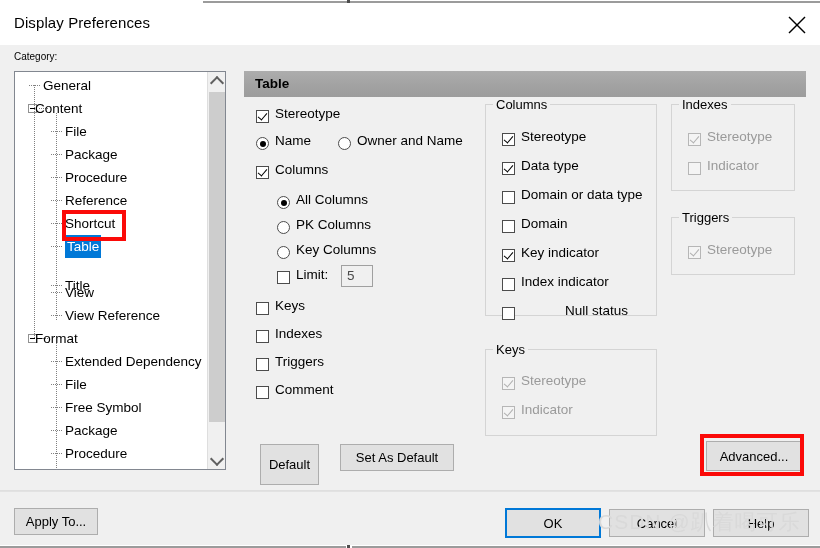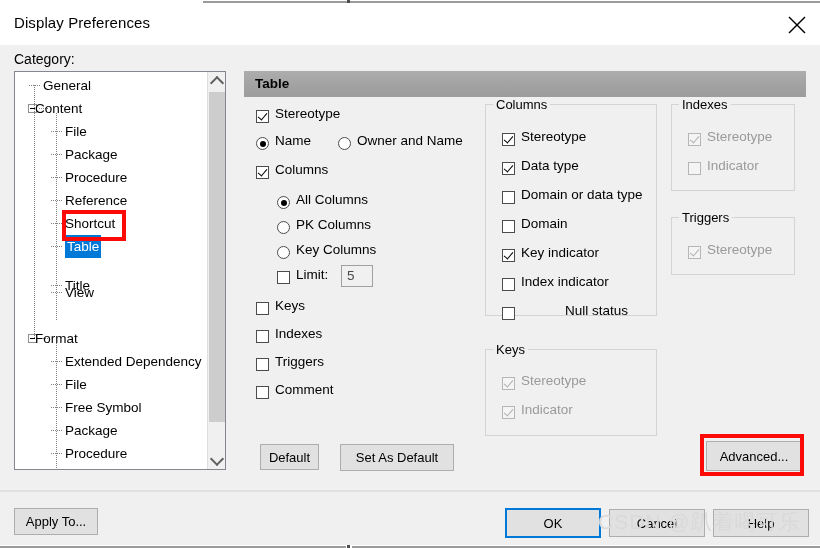--- a/index.html
+++ b/index.html
@@ -72,21 +72,21 @@
   .dialog-body {
     position: absolute;
     left: 0; top: 45px;
     width: 820px; height: 445px;
     background: #f0f0f0;
   }
 
   .category-label {
     position: absolute;
     left: 14px; top: 6px;
-    font-size: 14px;
+    font-size: 10px;
     color: #000;
   }
 
   
   .tree-panel {
     position: absolute;
     left: 14px; top: 26px;
     width: 212px; height: 399px;
     background: #ffffff;
     border: 1px solid #828790;
@@ -420,20 +420,24 @@
             <div class="dots-h" style="left: 36px; top: 11px; width: 12px;"></div>
             <span class="tlabel" style="left: 50px;">Table</span>
           </div>
           <div class="tree-item" style="position: absolute; left: 0px; top: 186px; width: 192px; margin-top: 16px;">
             <div class="dots-h" style="left: 36px; top: 11px; width: 12px;"></div>
             <span class="tlabel" style="left: 50px;">Title</span>
           </div>
           <div class="tree-item" style="position: absolute; left: 0px; top: 209px; width: 192px;">
             <div class="dots-h" style="left: 36px; top: 11px; width: 12px;"></div>
             <span class="tlabel" style="left: 50px;">View</span>
+          </div>
+          <div class="tree-item" style="position: absolute; left: 0px; top: 232px; width: 192px;">
+            <div class="dots-h" style="left: 36px; top: 11px; width: 12px;"></div>
+            <span class="tlabel" style="left: 50px;">View Reference</span>
           </div>
           <div class="tree-item" style="position: absolute; left: 0px; top: 255px; width: 192px;">
             <div class="expander" style="left: 13px; top: 7px;"></div>
             <div class="dots-h" style="left: 24px; top: 11px; width: 9px;"></div>
             <span class="tlabel" style="left: 20px;">Format</span>
           </div>
           <div class="tree-item" style="position: absolute; left: 0px; top: 278px; width: 192px;">
             <div class="dots-h" style="left: 36px; top: 11px; width: 12px;"></div>
             <span class="tlabel" style="left: 50px;">Extended Dependency</span>
           </div>
@@ -542,21 +546,21 @@
       <div class="opt-label disabled" style="left:463px; top:58px;">Stereotype</div>
       <div class="cb disabled" style="left:444px; top:91px;"></div>
       <div class="opt-label disabled" style="left:463px; top:87px;">Indicator</div>
 
       <div class="groupbox" style="left:427px; top:146px; width:124px; height:58px;">
         <div class="gtitle">Triggers</div>
       </div>
       <div class="cb checked disabled" style="left:444px; top:175px;"></div>
       <div class="opt-label disabled" style="left:463px; top:171px;">Stereotype</div>
 
-      <div class="btn" style="left:16px; top:373px; width:59px; height:26px;">Default</div>
+      <div class="btn" style="left:16px; top:373px; width:59px; height:41px;">Default</div>
       <div class="btn" style="left:96px; top:373px; width:114px; height:27px;">Set As Default</div>
       <div class="btn" style="left:462px; top:370px; width:96px; height:30px;">Advanced...</div>
     </div>
   </div>
 
   <div class="bottom-bar">
     <div class="bottom-sep"></div>
     <div class="btn" style="left:14px; top:17px; width:84px; height:27px;">Apply To...</div>
     <div class="btn default-btn" style="left:505px; top:17px; width:96px; height:30px;">OK</div>
     <div class="btn" style="left:609px; top:18px; width:96px; height:28px;">Cancel</div>

